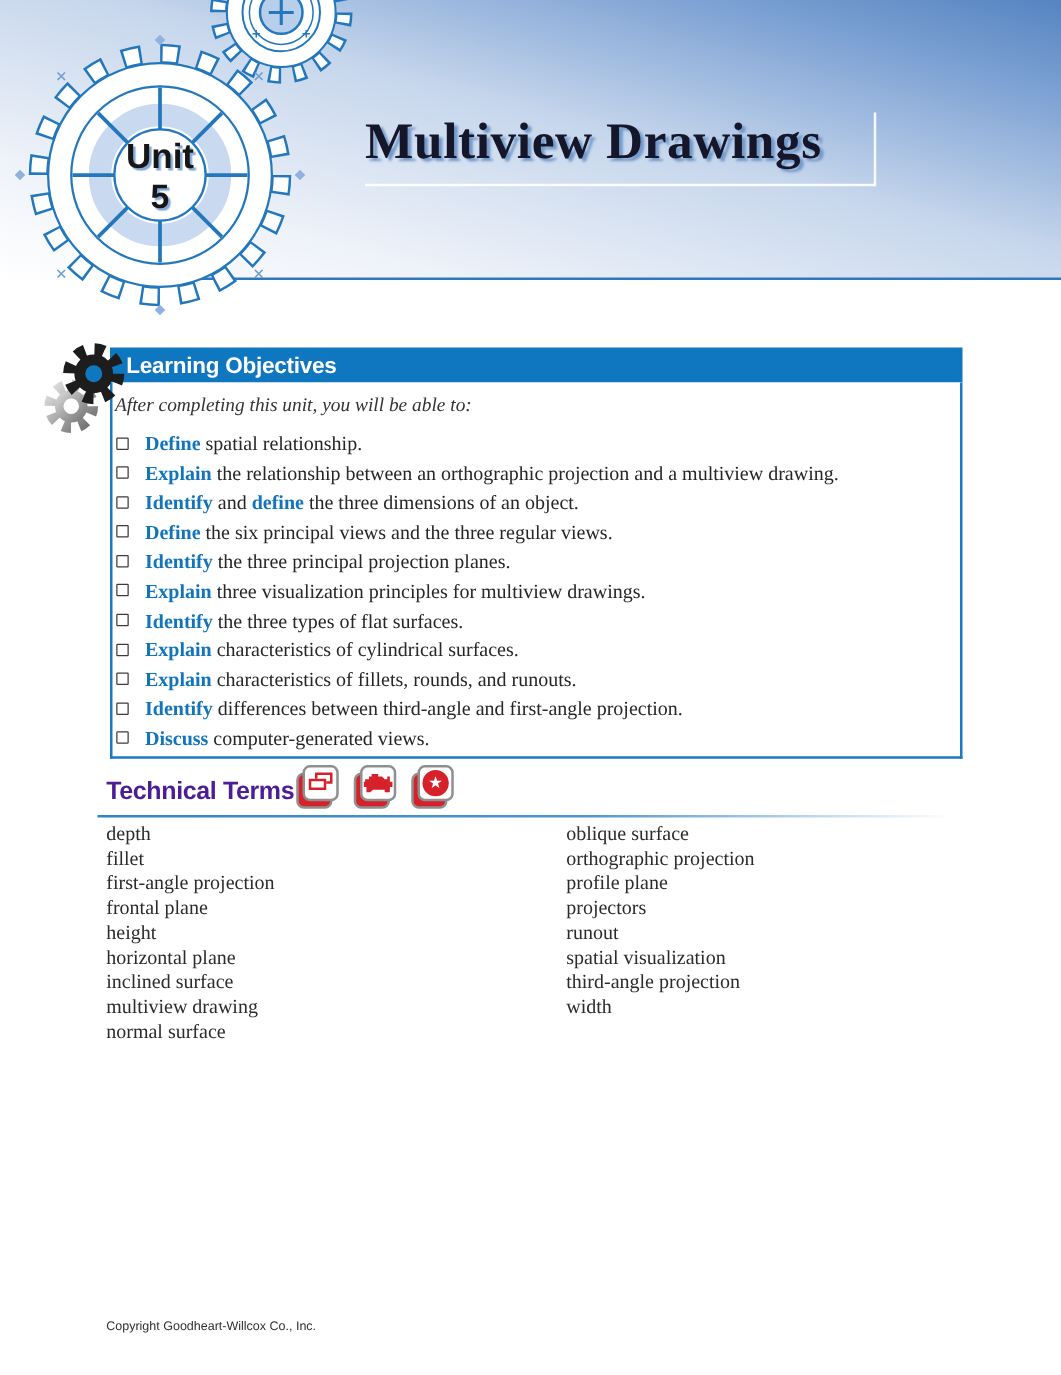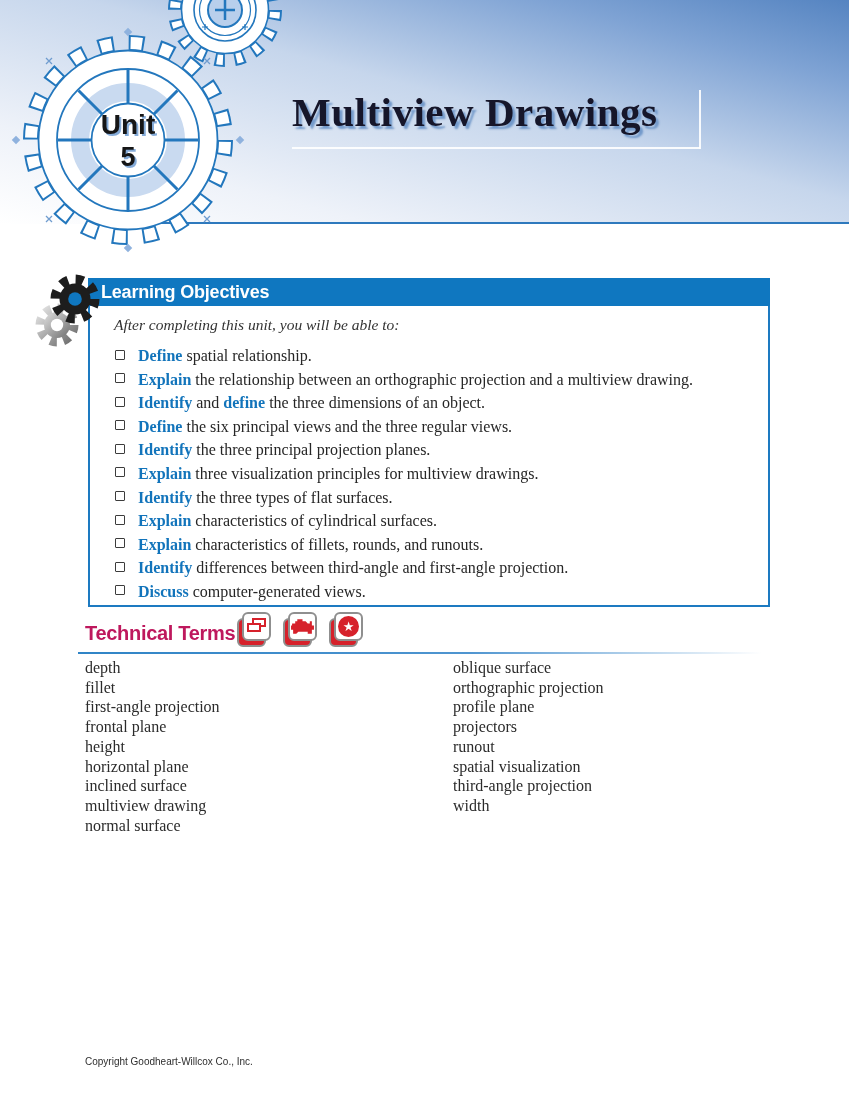--- a/index.html
+++ b/index.html
@@ -38,41 +38,41 @@
   
   .lo-bar {
     position:absolute; left:88px; top:278px; width:682px; height:28px;
     background:#0f77c0; color:#ffffff; z-index:1;
     font-family:"Liberation Sans", sans-serif; font-weight:bold; font-size:18px;
     line-height:28px; padding-left:13px; letter-spacing:-0.2px;
   }
   .lo-box {
     position:absolute; left:88px; top:306px; width:682px; height:301px;
     background:#ffffff; border:2px solid #1d7ac1; border-top:none; z-index:1;
-    padding:8px 12px 0 24px;
+    padding:8px 12px 0 2px;
   }
   .lo-intro {
     font-style:italic; font-size:15.5px; color:#333333; margin:2px 0 12px 0;
   }
   .obj-row { display:flex; align-items:flex-start; height:23.6px; }
   .obj-box {
     flex:0 0 auto; width:10px; height:10px; margin:3.5px 13px 0 1px;
     border:1.6px solid #3c3c3c; border-radius:1px; background:#ffffff;
   }
   .obj-text { font-size:16px; color:#262626; line-height:19px; white-space:nowrap; }
   .obj-text .kw { font-weight:bold; color:#1274bb; }
 
   
   .corner-gears { position:absolute; left:30px; top:270px; z-index:2; pointer-events:none; }
 
   
   .tt-heading {
     position:absolute; left:85px; top:622px;
     font-family:"Liberation Sans", sans-serif; font-weight:bold; font-size:20px;
-    color:#be185d; letter-spacing:-0.3px;
+    color:#4c1d95; letter-spacing:-0.3px;
   }
   .tt-icons { position:absolute; left:237px; top:611px; display:flex; gap:10px; }
   .gw-icon { position:relative; width:36px; height:37px; }
   .gw-icon .back {
     position:absolute; left:0; top:7px; width:29px; height:29px;
     background:#d6212b; border:2px solid #8f8f8f; border-radius:6px;
   }
   .gw-icon .front {
     position:absolute; left:5px; top:1px; width:29px; height:29px;
     background:#ffffff; border:2px solid #8f8f8f; border-radius:6px;

